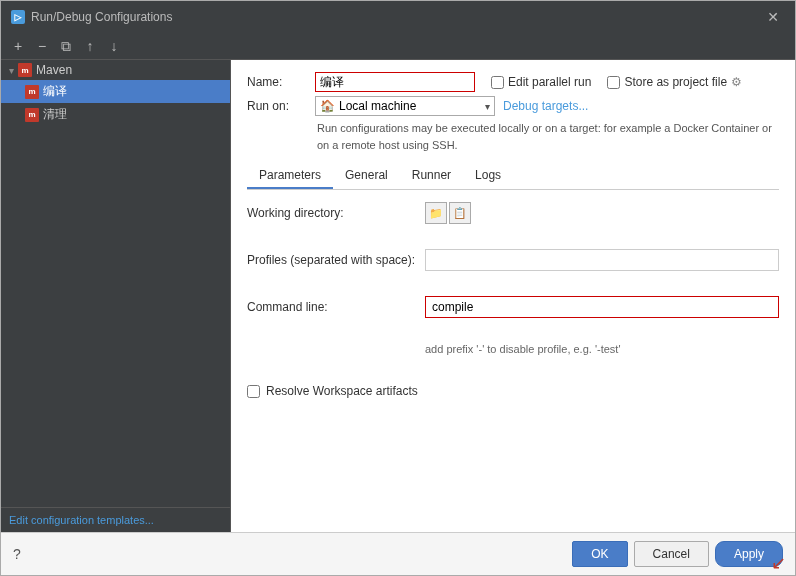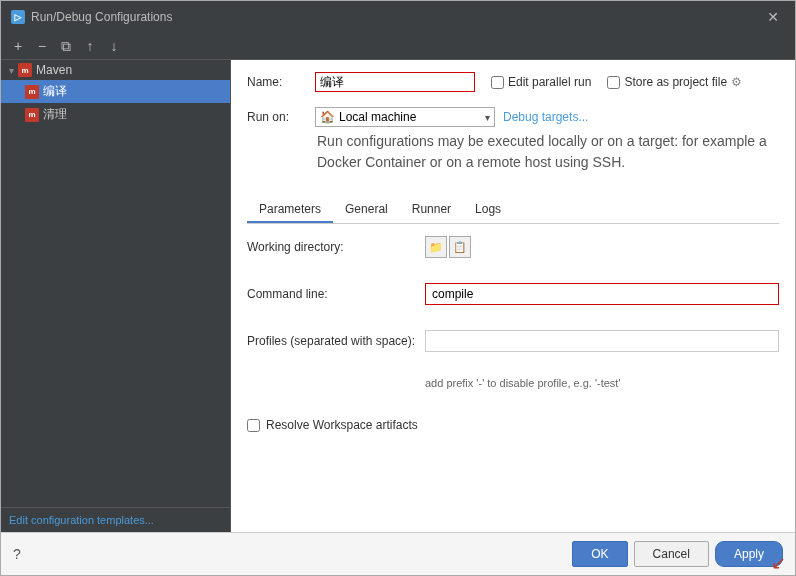--- a/index.html
+++ b/index.html
@@ -146,21 +146,21 @@
       flex: 1;
       display: flex;
       flex-direction: column;
       background: #fff;
       padding: 12px 16px;
       overflow-y: auto;
     }
     .form-row {
       display: flex;
       align-items: center;
-      margin-bottom: 15px;
+      margin-bottom: 4px;
       gap: 8px;
     }
     .form-label {
       min-width: 60px;
       font-size: 12px;
       color: #333;
     }
     .name-input {
       border: 1px solid #c00;
       padding: 2px 4px;
@@ -199,24 +199,24 @@
       font-size: 10px;
       color: #555;
     }
     .manage-link {
       color: #4a9bdc;
       font-size: 12px;
       cursor: pointer;
       text-decoration: none;
     }
     .description-text {
-      font-size: 14px;
+      font-size: 11px;
       color: #555;
       margin-left: 70px;
-      margin-bottom: 24px;
+      margin-bottom: 10px;
       line-height: 1.5;
     }
     .tabs {
       display: flex;
       border-bottom: 1px solid #ccc;
       margin-bottom: 12px;
     }
     .tab {
       padding: 5px 12px;
       font-size: 12px;
@@ -423,27 +423,27 @@
 
         <div class="field-row">
           <span class="field-label">Working directory:</span>
           <div class="field-buttons">
             <button class="icon-btn" title="Browse folder">📁</button>
             <button class="icon-btn" title="Browse variables">📋</button>
           </div>
         </div>
 
         <div class="field-row">
+          <span class="field-label">Profiles (separated with space):</span>
+          <input class="field-input" type="text" value="" style="">
+        </div>
+
+        <div class="field-row">
           <span class="field-label">Command line:</span>
           <input class="field-input highlighted" type="text" value="compile" style="">
-        </div>
-
-        <div class="field-row">
-          <span class="field-label">Profiles (separated with space):</span>
-          <input class="field-input" type="text" value="" style="">
         </div>
 
         <div class="hint-text">add prefix '-' to disable profile, e.g. '-test'</div>
 
         <div class="checkbox-row">
           <input type="checkbox" style="">
           <label>Resolve Workspace artifacts</label>
         </div>
       </div>
     </div>

